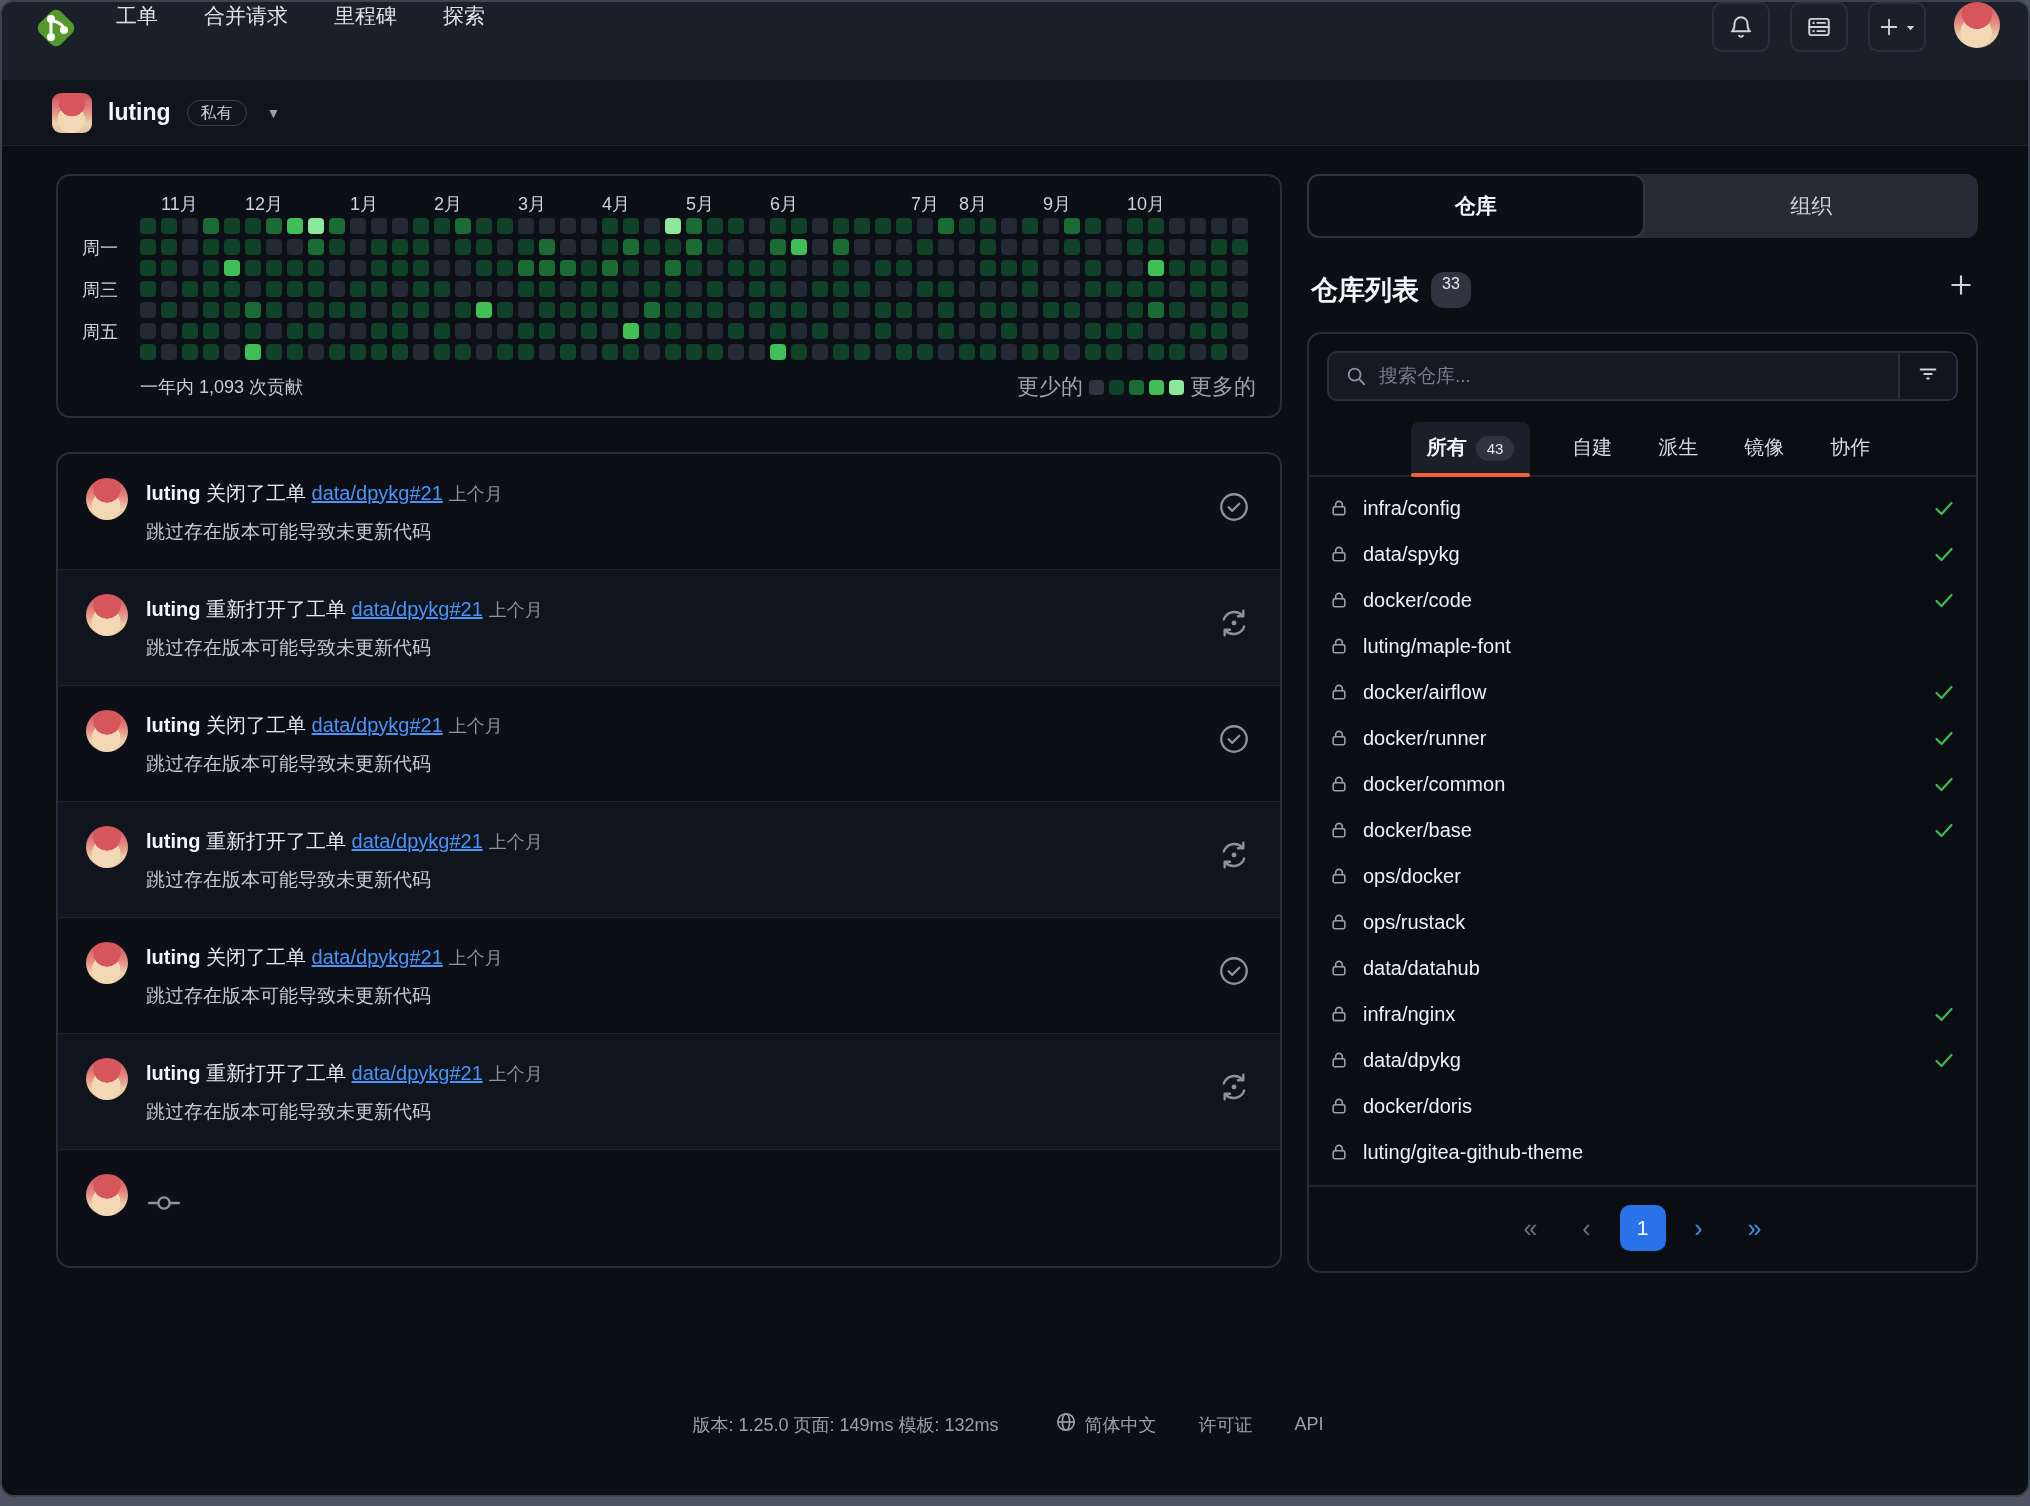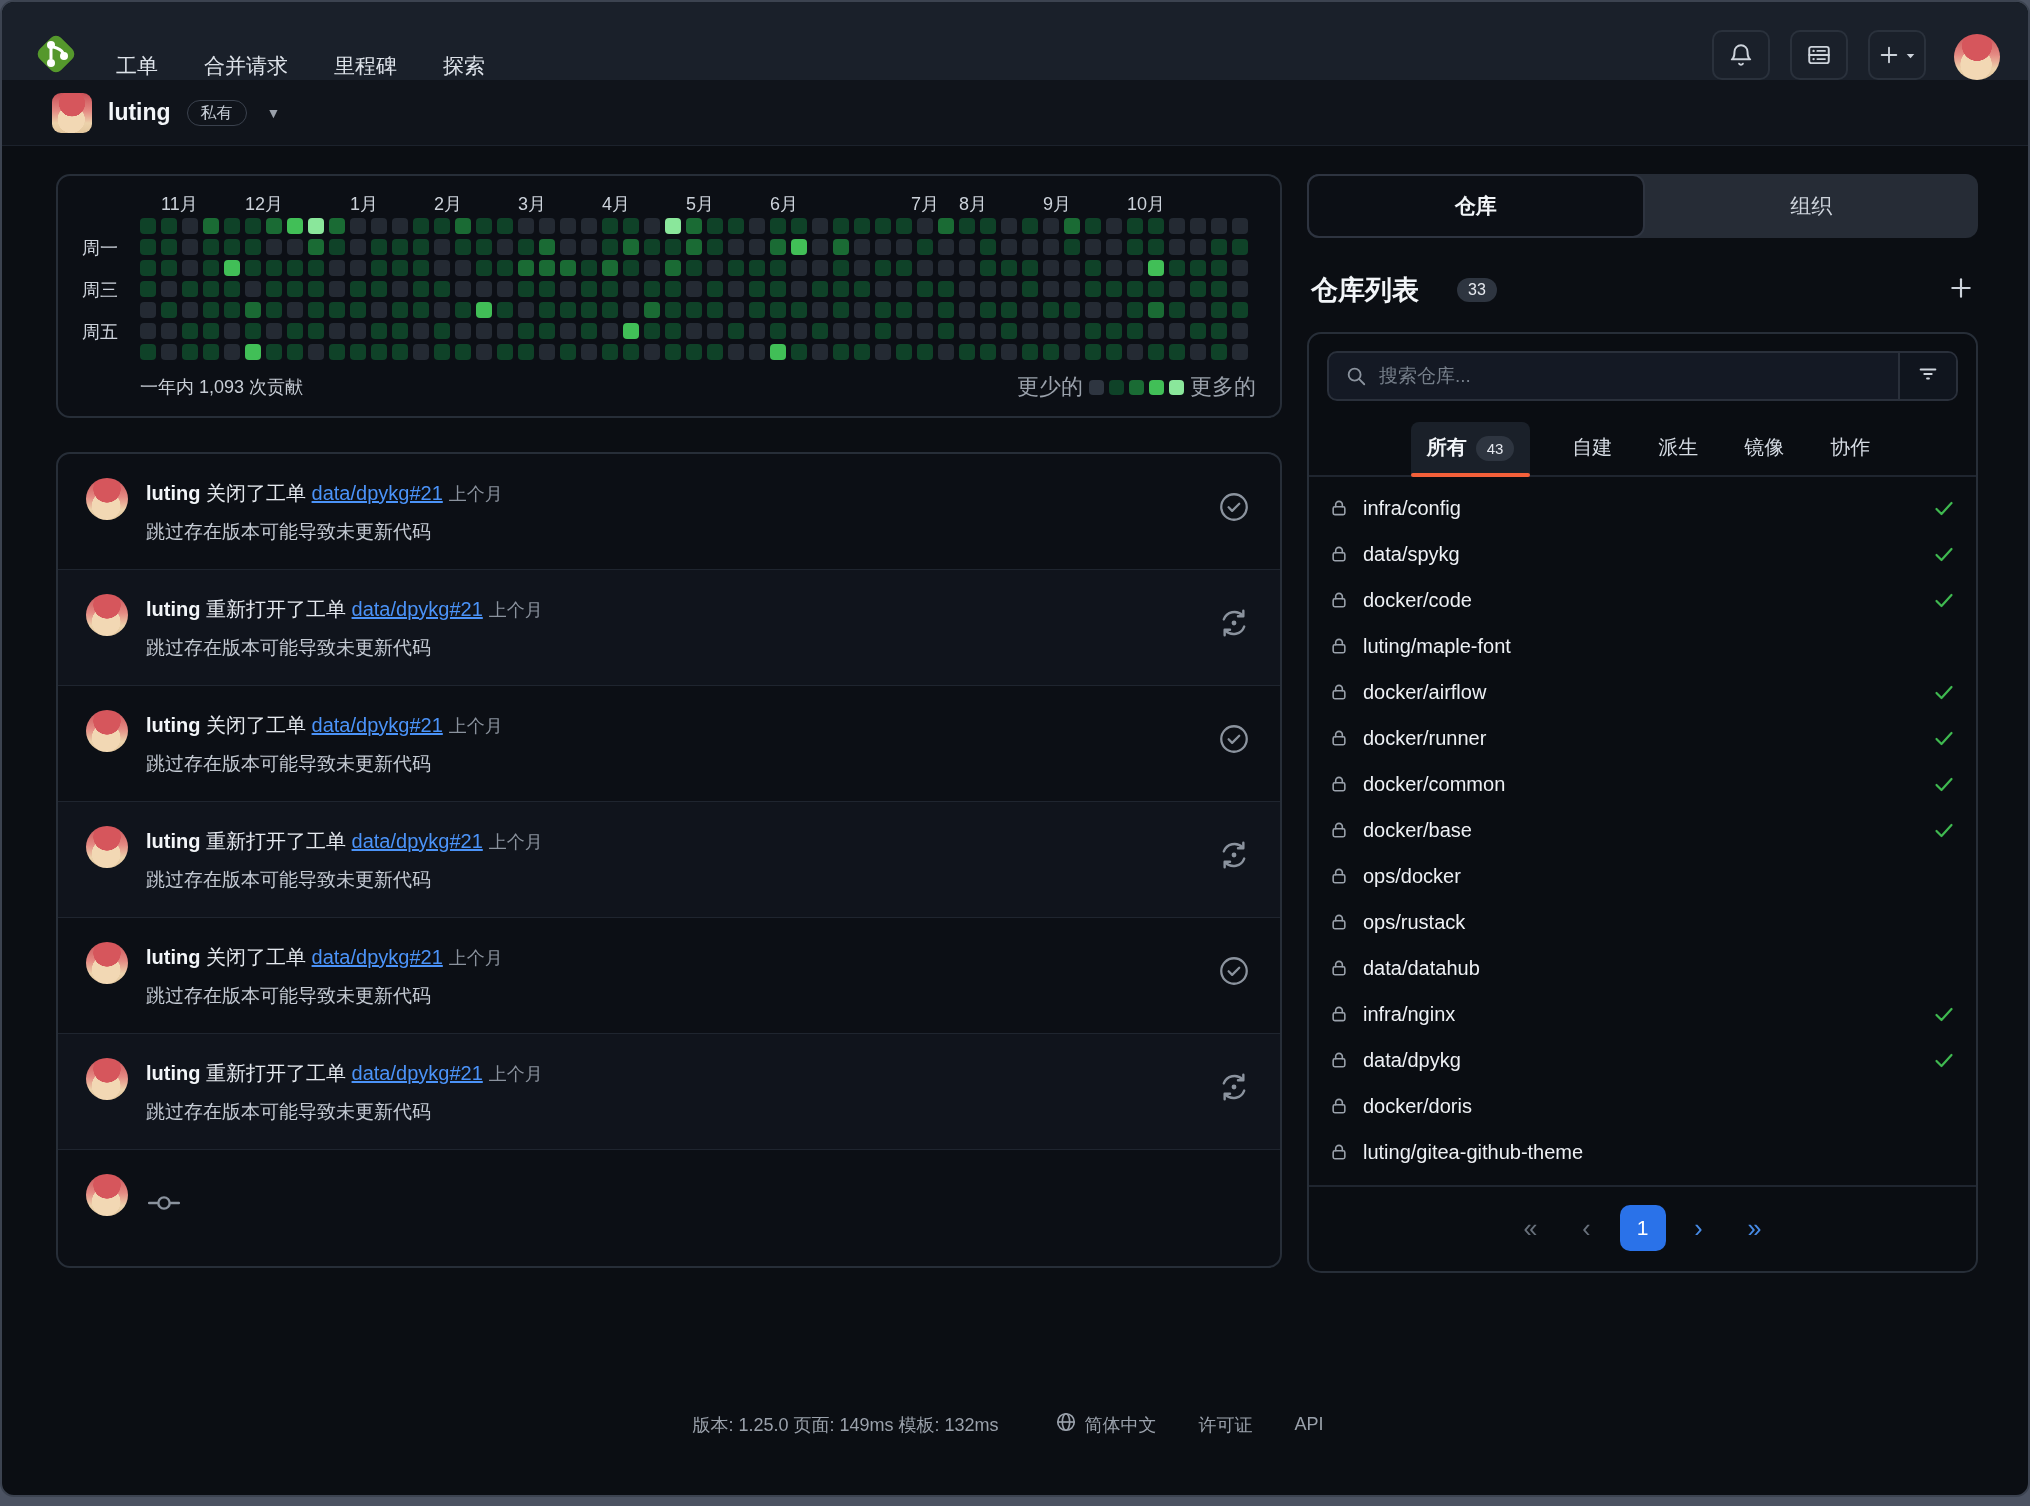--- a/index.html
+++ b/index.html
@@ -13,21 +13,21 @@
   .window {
     position:absolute; left:0; top:0; width:2030px; height:1497px;
     background:#0b0e13;
     border:2px solid #3c4350;
     border-radius:14px;
     overflow:hidden;
   }
   
   .navbar {
     height:78px; background:#1a202a;
-    display:flex; align-items:flex-end; padding:0 28px; gap:20px;
+    display:flex; align-items:flex-start; padding:0 28px; gap:20px;
   }
   .logo { width:52px; height:52px; margin-right:14px; flex:none; }
   .nav-links { display:flex; gap:46px; }
   .nav-link { color:#dde2e9; font-size:21px; font-weight:500; text-decoration:none; cursor:pointer; }
   .nav-spacer { flex:1; }
   .nav-btn {
     width:58px; height:50px; border:2px solid #2a313c; border-radius:10px;
     background:transparent; display:flex; align-items:center; justify-content:center;
     cursor:pointer; color:#cdd3db; gap:4px;
   }
@@ -99,21 +99,21 @@
   .feed-icon { flex:none; width:36px; display:flex; justify-content:center; padding-top:12px; color:#8b939e; }
   
   .seg { display:flex; background:#262c36; border-radius:12px; height:64px; }
   .seg-item {
     flex:1; display:flex; align-items:center; justify-content:center;
     font-size:21px; color:#cfd5dd; cursor:pointer; border-radius:12px;font-family:Liberation Serif, serif;
   }
   .seg-item.active {
     background:#0c0f15; border:2px solid #2e3440; color:#f2f5f8; font-weight:700;
   }
-  .repo-head { display:flex; align-items:center; margin-top:34px; padding:0 4px;gap:26px; }
+  .repo-head { display:flex; margin-top:34px; padding:0 4px; }
   .repo-head-title { font-size:27px; font-weight:700; color:#f2f5f8; }
   .count-badge {
     margin-left:12px; background:#2e3540; color:#e6e9ef; font-size:16px;
     border-radius:13px; padding:4px 11px; line-height:1;
   }
   .repo-add { margin-left:auto; color:#cdd3db; cursor:pointer; }
   .repo-box { margin-top:24px; background:#0a0d12; }
   .search-row { padding:17px 18px; }
   .search-wrap {
     display:flex; align-items:center; height:50px;

